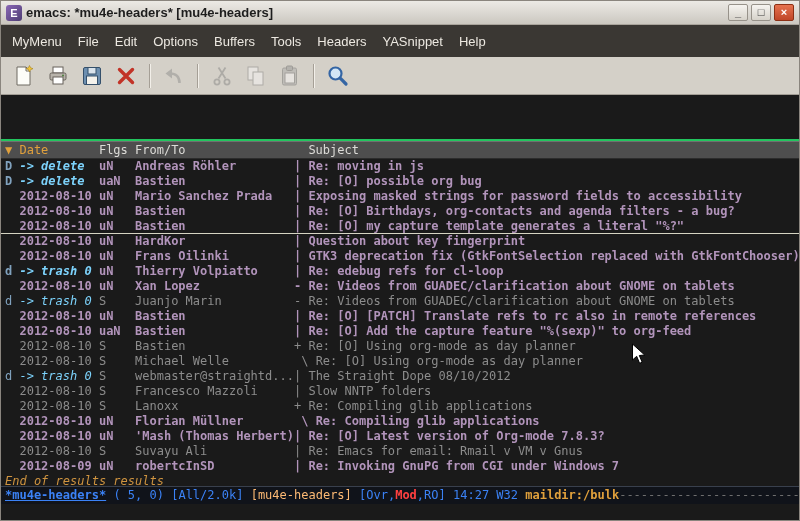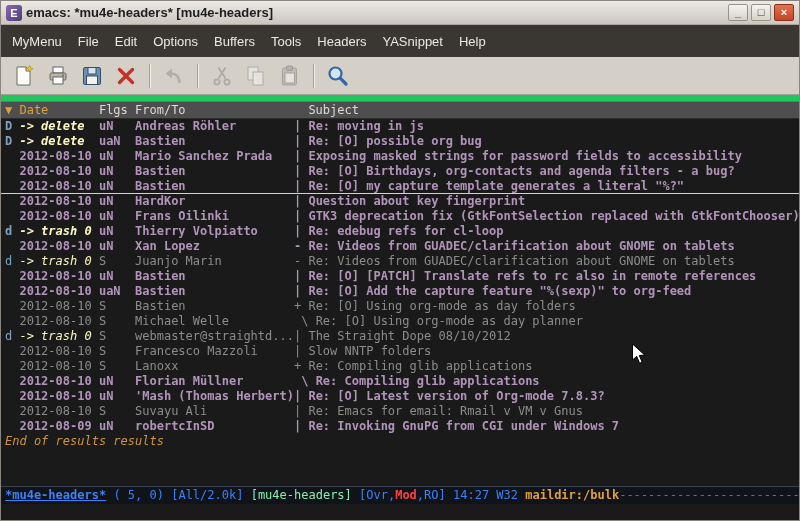--- a/index.html
+++ b/index.html
@@ -31,47 +31,47 @@
   .toolbar { height:38px; flex:0 0 auto; background:#d4d0c8; border-bottom:1px solid #a29d95;
              display:flex; align-items:center; padding:0 6px; }
   .tool-btn { width:32px; height:30px; display:flex; align-items:center; justify-content:center;
               border-radius:3px; margin:0 1px; }
   .tool-btn.disabled { opacity:.42; filter:grayscale(1); }
   .tool-btn svg { display:block; }
   .tool-sep { width:2px; height:24px; margin:0 6px;
               border-left:1px solid #a59f96; border-right:1px solid #f2efe9; }
 
   
-  .buffer { flex:1 1 auto; background:#1a1a1a; border-top:6px solid #22c55e; overflow:hidden;
-            font-family:"DejaVu Sans Mono", monospace; font-size:12px; }
+  .buffer { flex:1 1 auto; background:#1a1a1a; border-top:2px solid #22c55e; overflow:hidden;
+            font-family:"DejaVu Sans Mono", monospace; font-size:12px;margin-top:44px; }
   .header-line { height:18px; line-height:16px; background:#4e4e4e; color:#dddcd8;
                  border-top:1px solid #707070; border-bottom:1px solid #2c2c2c;
                  padding-left:4px; display:grid; grid-template-columns:2ch 11ch 5ch 22ch 1fr;
                  white-space:pre; }
   .hl-date { grid-column:1 / 3; color:#e0a03c; }
   .hl-subject { padding-left:2ch; }
 
   .row { display:grid; grid-template-columns:2ch 11ch 5ch 22ch 1fr; height:15px; line-height:15px;
          padding-left:4px; white-space:pre; color:#8c8c8c; }
   .row span { overflow:hidden; white-space:pre; }
   .row.unread { color:#b294bb; font-weight:bold; }
   .row.read { color:#8c8c8c; font-weight:normal; }
   .row .c-mark { color:#81a2be; }
-  .row .c-date.action { color:#fef9c3; font-style:italic; }
+  .row .c-date.action { color:#7dd3fc; font-style:italic; }
   .row.current { border-bottom:1px solid #d5d4c2; }
 
   .eosr { height:15px; line-height:15px; padding-left:4px; color:#cf9440; font-style:italic; white-space:pre; }
 
   
   .modeline { height:18px; flex:0 0 auto; background:#10131a; border-top:1px solid #39404d;
               color:#c5c8c6; font-family:"DejaVu Sans Mono", monospace; font-size:12px;
               line-height:17px; padding-left:4px; white-space:pre; overflow:hidden; }
   .ml-buffer  { color:#3b82f6; font-weight:bold;text-decoration:underline; }
   .ml-plain   { color:#3b82f6; }
-  .ml-mode    { color:#86efac;text-align:center; }
+  .ml-mode    { color:#fdba74;text-align:center; }
   .ml-alert   { color:#ff4040; font-weight:bold;margin-top:21px; }
   .ml-maildir { color:#e0a03c; font-weight:bold; }
   .ml-dashes  { color:#6e6e6e; }
 
   .echo { height:16px; flex:0 0 auto; background:#1a1a1a; }
 
   .mouse-cursor { position:absolute; left:630px; top:342px; z-index:20; pointer-events:none; }
 </style>
 </head>
 <body>
@@ -273,21 +273,21 @@
     <span class="c-date">2012-08-10</span>
     <span class="c-flags">uaN</span>
     <span class="c-from">Bastien</span>
     <span class="c-subj">| Re: [O] Add the capture feature "%(sexp)" to org-feed</span>
   </div>
         <div class="row read">
     <span class="c-mark"></span>
     <span class="c-date">2012-08-10</span>
     <span class="c-flags">S</span>
     <span class="c-from">Bastien</span>
-    <span class="c-subj">+ Re: [O] Using org-mode as day folders</span>
+    <span class="c-subj">+ Re: [O] Using org-mode as day planner</span>
   </div>
         <div class="row read">
     <span class="c-mark"></span>
     <span class="c-date">2012-08-10</span>
     <span class="c-flags">S</span>
     <span class="c-from">Michael Welle</span>
     <span class="c-subj"> \ Re: [O] Using org-mode as day planner</span>
   </div>
         <div class="row read">
     <span class="c-mark">d</span>

